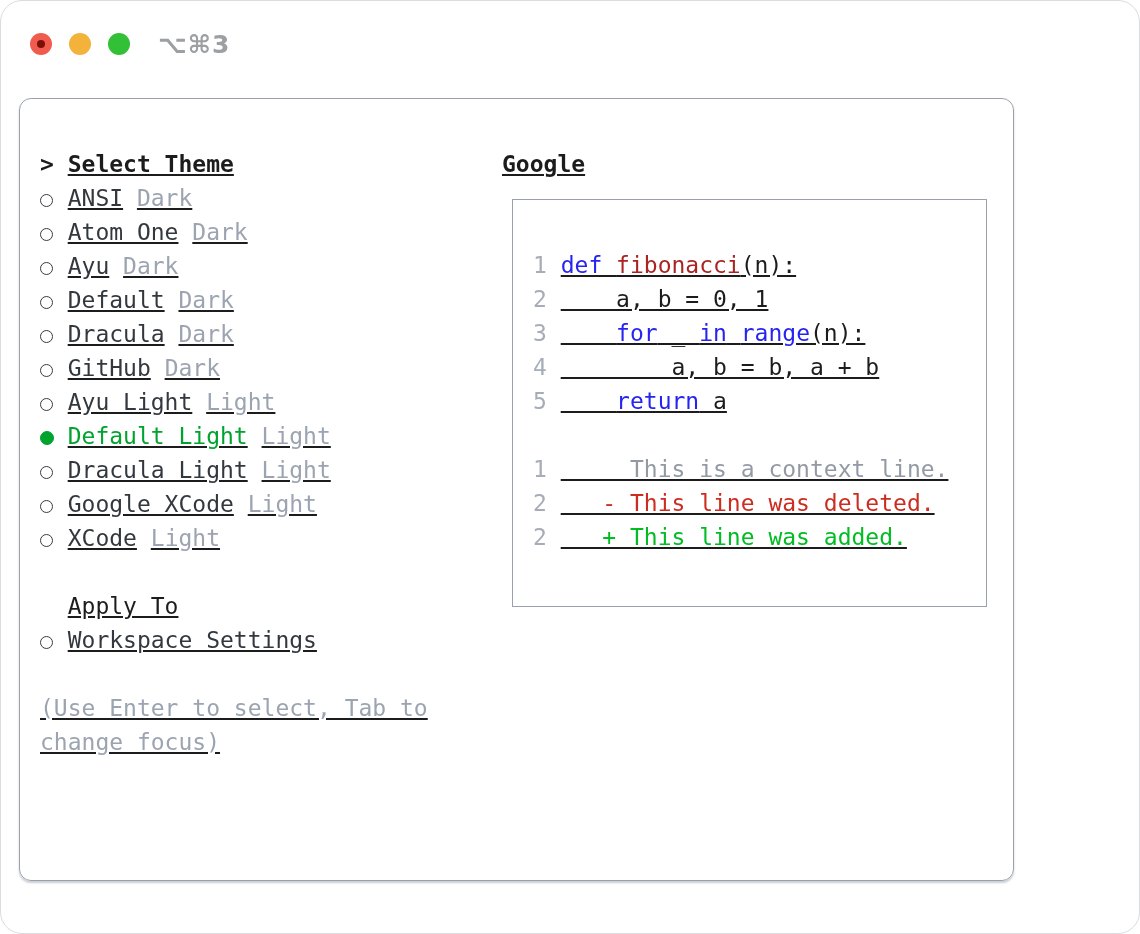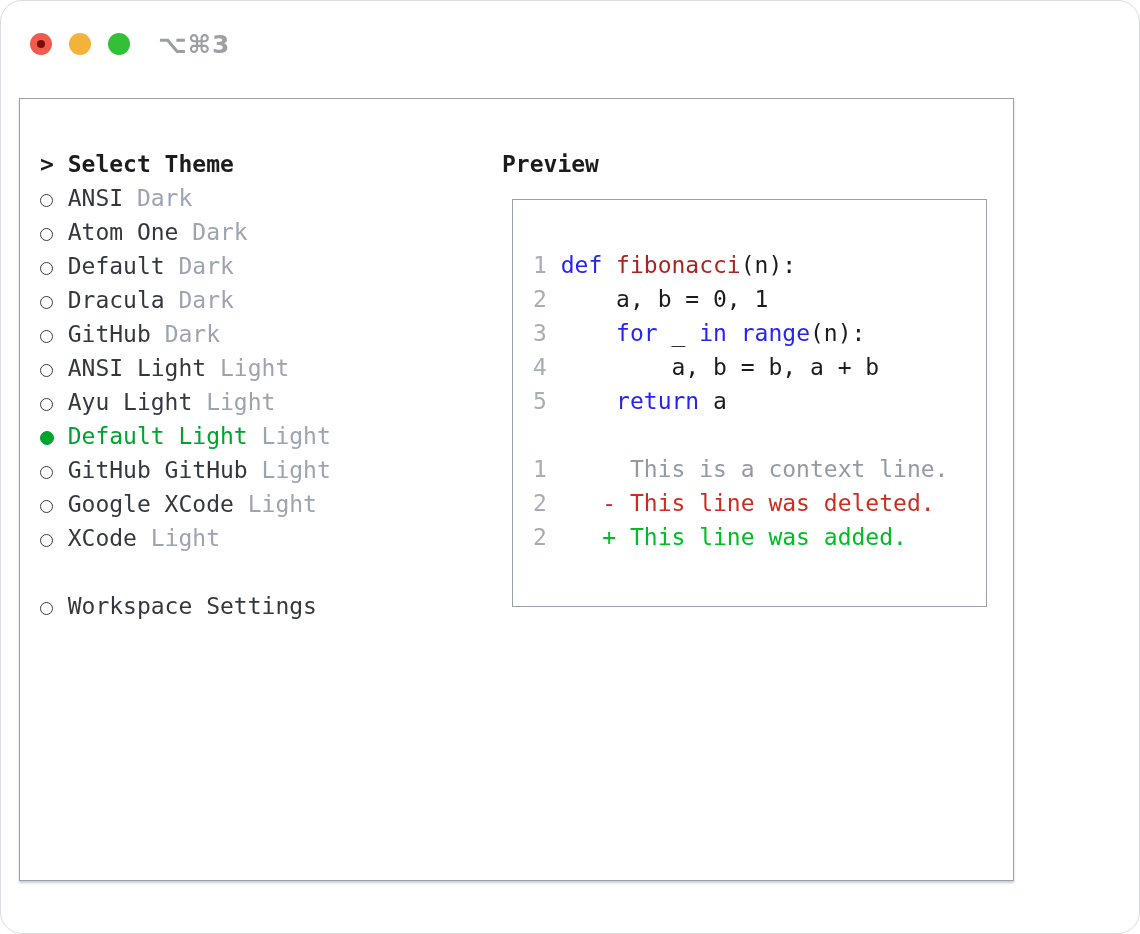--- a/index.html
+++ b/index.html
@@ -15,24 +15,24 @@
   .dot.yellow{background:var(--traffic_yellow,#f3b23a);margin-right:17px;}
   .dot.green{background:var(--traffic_green,#32c136);}
   .inner-dot{width:8px;height:8px;border-radius:50%;background:#7a0f07;}
   .win-title{
     margin-left:28px;font-family:"DejaVu Sans",sans-serif;font-size:25px;
     font-weight:600;color:var(--titlebar_gray,#9da0a3);letter-spacing:1px;
   }
   
   .main-box{
     position:absolute;left:18px;top:97px;width:995px;height:783px;box-sizing:border-box;
-    border:1.5px solid var(--border_gray,#9aa1ac);border-radius:0;
+    border:1.5px solid var(--border_gray,#9aa1ac);border-radius:12px;
     box-shadow:0 2px 2px rgba(150,158,168,.5);
     padding:48px 0 0 20px;display:flex;align-items:flex-start;
-    font-size:23px;line-height:34px;color:var(--ink,#1c1c1c);
+    font-size:23px;line-height:34px;color:var(--ink,#1c1c1c);text-decoration:underline;
   }
   .left-col{width:462px;flex:none;}
   .right-col{flex:1;}
   .row{height:34px;white-space:pre;}
   .marker{display:inline-block;width:2ch;}
   .prefix,.header{font-weight:bold;color:var(--ink,#1c1c1c);}
   .subheader{color:var(--ink,#1c1c1c);}
   .name,.option-label{color:var(--item_text,#33383f);text-align:right;}
   .variant{color:var(--muted_gray,#9ba4b0);margin-left:1ch;}
   .circle{
@@ -70,38 +70,40 @@
     <span class="dot green"></span>
     <span class="win-title">⌥⌘3</span>
   </div>
 
   <div class="main-box">
     <div class="left-col">
       <div class="row"><span class="marker prefix">&gt;</span><span class="header">Select Theme</span></div>
 
       <div class="row theme-row"><span class="marker"><span class="circle"></span></span><span class="name">ANSI</span><span class="variant">Dark</span></div>
       <div class="row theme-row"><span class="marker"><span class="circle"></span></span><span class="name">Atom One</span><span class="variant">Dark</span></div>
+      <div class="row theme-row"><span class="marker"><span class="circle"></span></span><span class="name">Ayu</span><span class="variant">Dark</span></div>
       <div class="row theme-row"><span class="marker"><span class="circle"></span></span><span class="name">Default</span><span class="variant">Dark</span></div>
       <div class="row theme-row"><span class="marker"><span class="circle"></span></span><span class="name">Dracula</span><span class="variant">Dark</span></div>
       <div class="row theme-row"><span class="marker"><span class="circle"></span></span><span class="name">GitHub</span><span class="variant">Dark</span></div>
-      <div class="row theme-row"><span class="marker"><span class="circle"></span></span><span class="name">ANSI Light</span><span class="variant">Light</span></div>
       <div class="row theme-row"><span class="marker"><span class="circle"></span></span><span class="name">Ayu Light</span><span class="variant">Light</span></div>
       <div class="row theme-row selected"><span class="marker"><span class="circle"></span></span><span class="name">Default Light</span><span class="variant">Light</span></div>
-      <div class="row theme-row"><span class="marker"><span class="circle"></span></span><span class="name">GitHub GitHub</span><span class="variant">Light</span></div>
+      <div class="row theme-row"><span class="marker"><span class="circle"></span></span><span class="name">Dracula Light</span><span class="variant">Light</span></div>
       <div class="row theme-row"><span class="marker"><span class="circle"></span></span><span class="name">Google XCode</span><span class="variant">Light</span></div>
       <div class="row theme-row"><span class="marker"><span class="circle"></span></span><span class="name">XCode</span><span class="variant">Light</span></div>
 
       <div class="section-gap"></div>
 
+      <div class="row"><span class="marker"></span><span class="subheader">Apply To</span></div>
       <div class="row option-row"><span class="marker"><span class="circle"></span></span><span class="option-label">Workspace Settings</span></div>
 
+      <div class="hint">(Use Enter to select, Tab to change focus)</div>
     </div>
 
     <div class="right-col">
-      <div class="row"><span class="header">Preview</span></div>
+      <div class="row"><span class="header">Google</span></div>
       <div class="preview-box">
         <div class="code-line"><span class="lnum">1</span><span class="kw">def </span><span class="fn">fibonacci</span><span class="pl">(n):</span></div>
         <div class="code-line"><span class="lnum">2</span><span class="pl">    a, b = 0, 1</span></div>
         <div class="code-line"><span class="lnum">3</span><span class="pl">    </span><span class="kw">for</span><span class="pl"> _ </span><span class="kw">in</span><span class="pl"> </span><span class="kw">range</span><span class="pl">(n):</span></div>
         <div class="code-line"><span class="lnum">4</span><span class="pl">        a, b = b, a + b</span></div>
         <div class="code-line"><span class="lnum">5</span><span class="pl">    </span><span class="kw">return</span><span class="pl"> a</span></div>
         <div class="blank-line"></div>
         <div class="code-line"><span class="lnum">1</span><span class="ctx">     This is a context line.</span></div>
         <div class="code-line"><span class="lnum">2</span><span class="del">   - This line was deleted.</span></div>
         <div class="code-line"><span class="lnum">2</span><span class="add">   + This line was added.</span></div>

